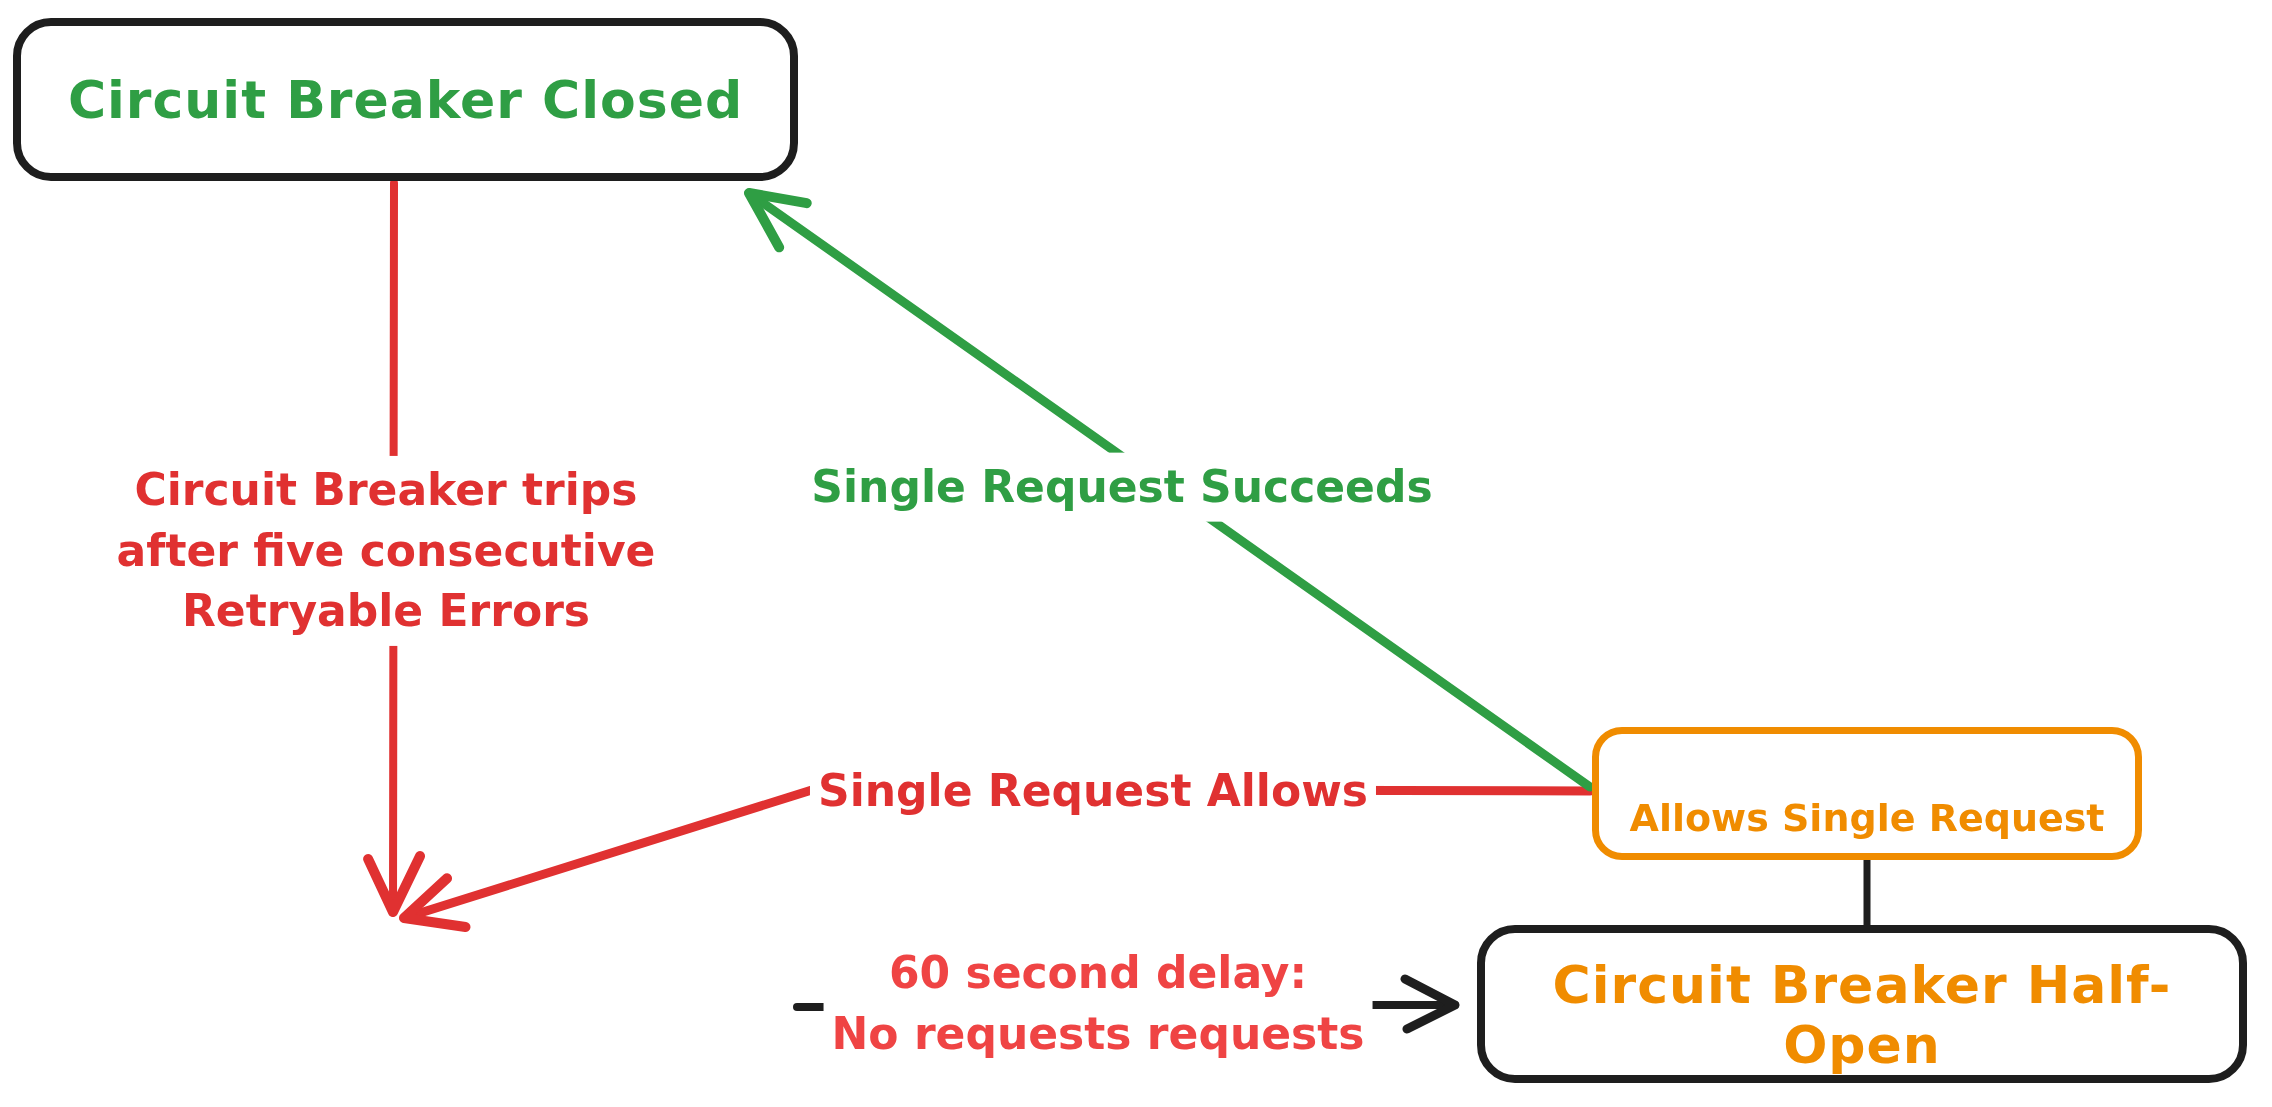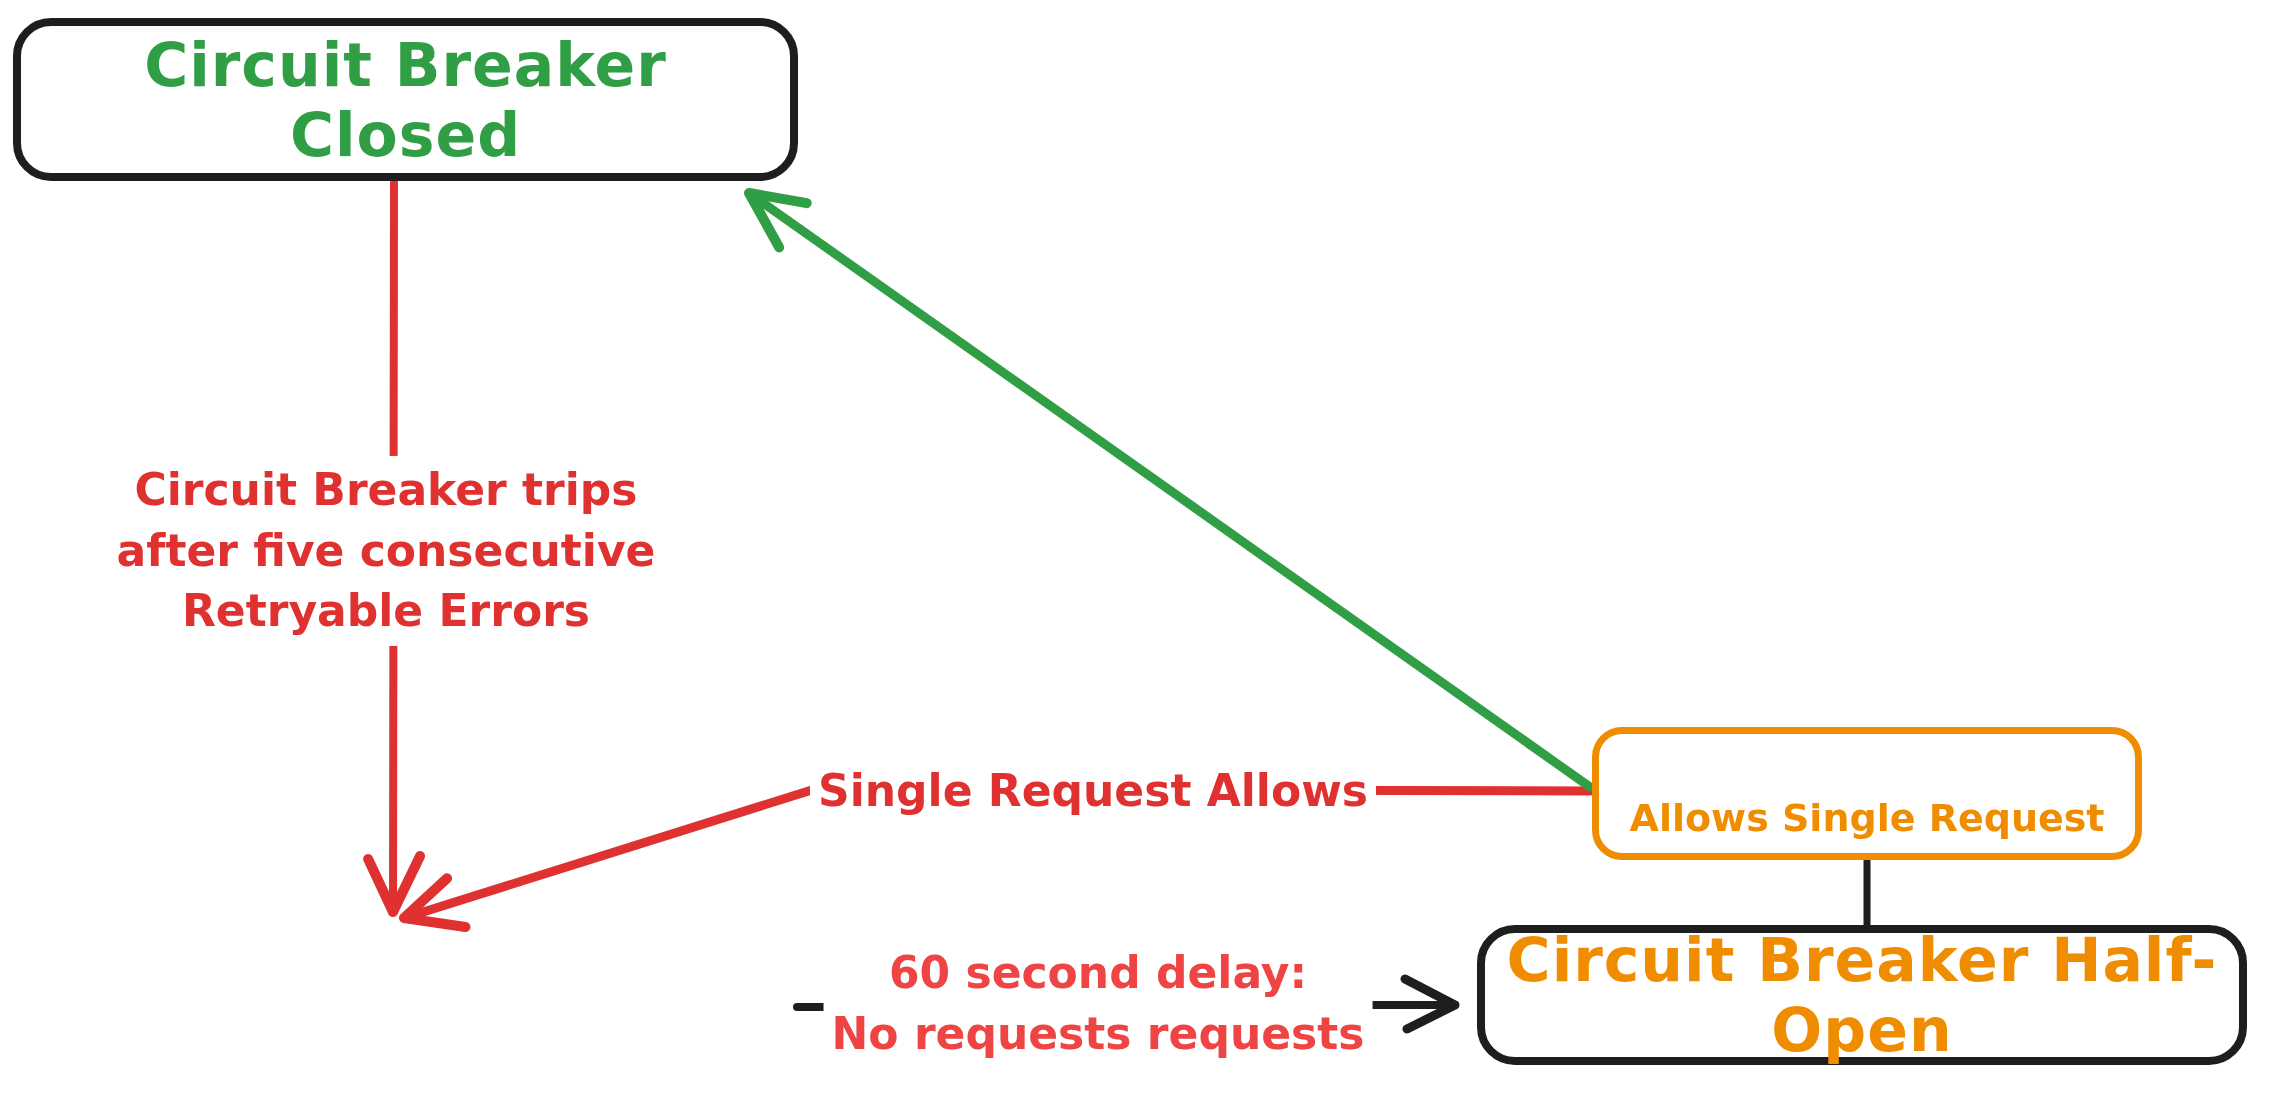--- a/index.html
+++ b/index.html
@@ -25,24 +25,24 @@
     position: absolute;
     background: #ffffff;
     display: flex;
     align-items: center;
     justify-content: center;
     text-align: center;
     z-index: 2;
     box-sizing: border-box;
   }
   .node-black { border: 8px solid #1e1e1e; border-radius: 38px; }
-  .node-title { font-size: 60px; font-weight: bold; letter-spacing: 1px; }
+  .node-title { font-size: 52px; font-weight: bold; letter-spacing: 1px; }
   .node-closed    { left: 13px;   top: 18px;  width: 785px; height: 163px; }
   .node-open      { left: 15px;   top: 923px; width: 782px; height: 162px; }
-  .node-halfopen  { left: 1477px; top: 925px; width: 770px; height: 140px; }
+  .node-halfopen  { left: 1477px; top: 925px; width: 770px; height: 158px; align-items: flex-end; }
   .node-allows {
     left: 1592px; top: 727px; width: 550px; height: 133px;
     border: 7px solid #f08c00; border-radius: 30px;
   }
   .text-green  { color: #2f9e44; }
   .text-red    { color: #e03131; }
   .text-orange { color: #f08c00; }
   .text-black  { color: #ef4444; }
   .allows-label { font-size: 38px; font-weight: bold; margin-top: 48px; }
   .edge-label {
@@ -104,20 +104,21 @@
   <div class="node node-allows">
     <span class="allows-label text-orange">Allows Single Request</span>
   </div>
 
   <div class="edge-label lbl-trips text-red">
     <div>Circuit Breaker trips</div>
     <div>after five consecutive</div>
     <div>Retryable Errors</div>
   </div>
 
+  <div class="edge-label lbl-succeeds text-green">Single Request Succeeds</div>
 
   <div class="edge-label lbl-fails text-red">Single Request Allows</div>
 
   <div class="edge-label lbl-delay text-black">
     <div>60 second delay:</div>
     <div>No requests requests</div>
   </div>
 
 </div>
 

